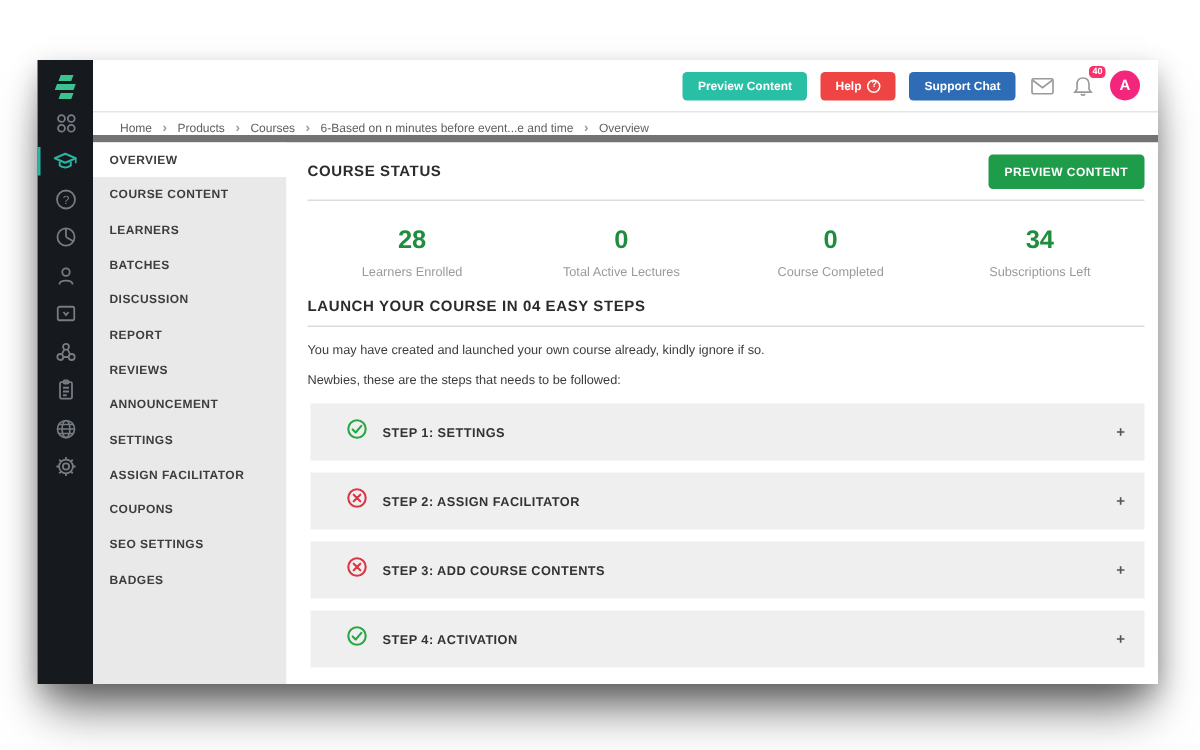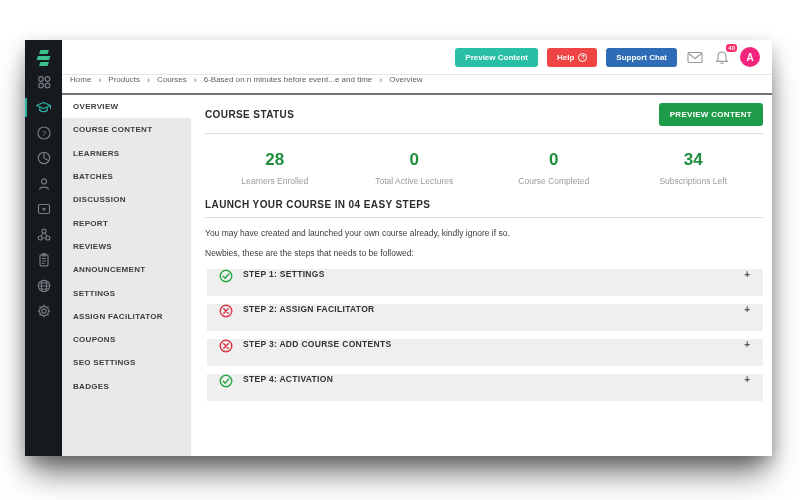--- a/index.html
+++ b/index.html
@@ -21,41 +21,41 @@
   .topbar { height:34px; flex:none; display:flex; align-items:center; justify-content:flex-end; gap:9px; padding-right:12px; background:#fff; }
   .pill { border:none; color:#fff; font-size:8px; font-weight:bold; padding:5px 10px; border-radius:3px; font-family:inherit; display:flex; align-items:center; gap:4px; cursor:pointer; }
   .pill.teal { background:#29bfa5; }
   .pill.purple { background:#ef4444; }
   .pill.blue { background:#2e6cb5; }
   .qcircle { display:inline-flex; width:9px; height:9px; border:1px solid #fff; border-radius:50%; font-size:6px; align-items:center; justify-content:center; }
   .iconbtn { position:relative; width:18px; height:16px; display:flex; align-items:center; justify-content:center; cursor:pointer; }
   .badge { position:absolute; top:-5px; right:-6px; background:#f8316c; color:#fff; font-size:6px; font-weight:bold; padding:1px 2px; border-radius:3px; line-height:1; }
   .avatar { width:20px; height:20px; border-radius:50%; background:#f4257c; color:#fff; font-size:10px; font-weight:bold; display:flex; align-items:center; justify-content:center; cursor:pointer; }
   
-  .crumbbar { height:21px; flex:none; border-top:1px solid #e5e5e5; border-bottom:2px solid #737373; display:flex; align-items:flex-start; gap:7px; padding-left:8px; font-size:8px; color:#5f5f5f; }
+  .crumbbar { height:21px; flex:none; border-top:1px solid #e5e5e5; border-bottom:5px solid #737373; display:flex; align-items:flex-end; gap:7px; padding-left:18px; font-size:8px; color:#5f5f5f; }
   .crumb { cursor:pointer; }
   .crumb-sep { color:#9a9a9a; font-size:9px; font-weight:bold; }
   
   .content-row { flex:1; display:flex; min-height:0; }
   .menu { width:129px; flex:none; background:#e9e9e9; }
   .menu-item { height:23.3px; display:flex; align-items:center; padding-left:11px; font-size:8px; font-weight:bold; letter-spacing:.3px; color:#3d3d3d; cursor:pointer; }
   .menu-item.active { background:#fff; }
   .main { flex:1; background:#fff; padding:6px 9px 0 14px; min-width:0; }
   .sec-head { display:flex; align-items:center; justify-content:space-between; margin-top:2px; }
   .sec-title { font-size:10px; font-weight:bold; color:#2b2b2b; letter-spacing:.4px; }
   .btn-green { border:none; background:#1f9c49; color:#fff; font-size:8px; font-weight:bold; letter-spacing:.3px; padding:7px 11px; border-radius:3px; font-family:inherit; cursor:pointer; }
   .divider { border:none; border-top:1px solid #dcdcdc; margin-top:7px; }
   .stats { display:flex; margin:16px 0 8px; }
   .stat { flex:1; text-align:center; }
   .stat-value { color:#1e8e3e; font-size:17px; font-weight:bold; }
   .stat-label { color:#9b9b9b; font-size:8.5px; margin-top:6px; }
   .launch-head { margin-top:13px; }
   .note { font-size:8.5px; font-weight:normal; color:#3b3b3b; margin-top:10px; }
   .steps { margin-top:11px; padding-left:2px; }
-  .step { background:#efefef; height:27px; display:flex; padding:0 13px 0 12px; margin-bottom:8px; cursor:pointer; }
+  .step { background:#efefef; height:38px; display:flex; align-items:center; padding:0 13px 0 24px; margin-bottom:8px; cursor:pointer; }
   .step-label { flex:1; font-size:8.5px; font-weight:bold; color:#333; letter-spacing:.3px; margin-left:10px; }
   .step-plus { color:#555; font-size:10px; font-weight:bold; }
 </style>
 </head>
 <body>
 
 <div class="window">
 
   <div class="rail">
     <div class="logo">

